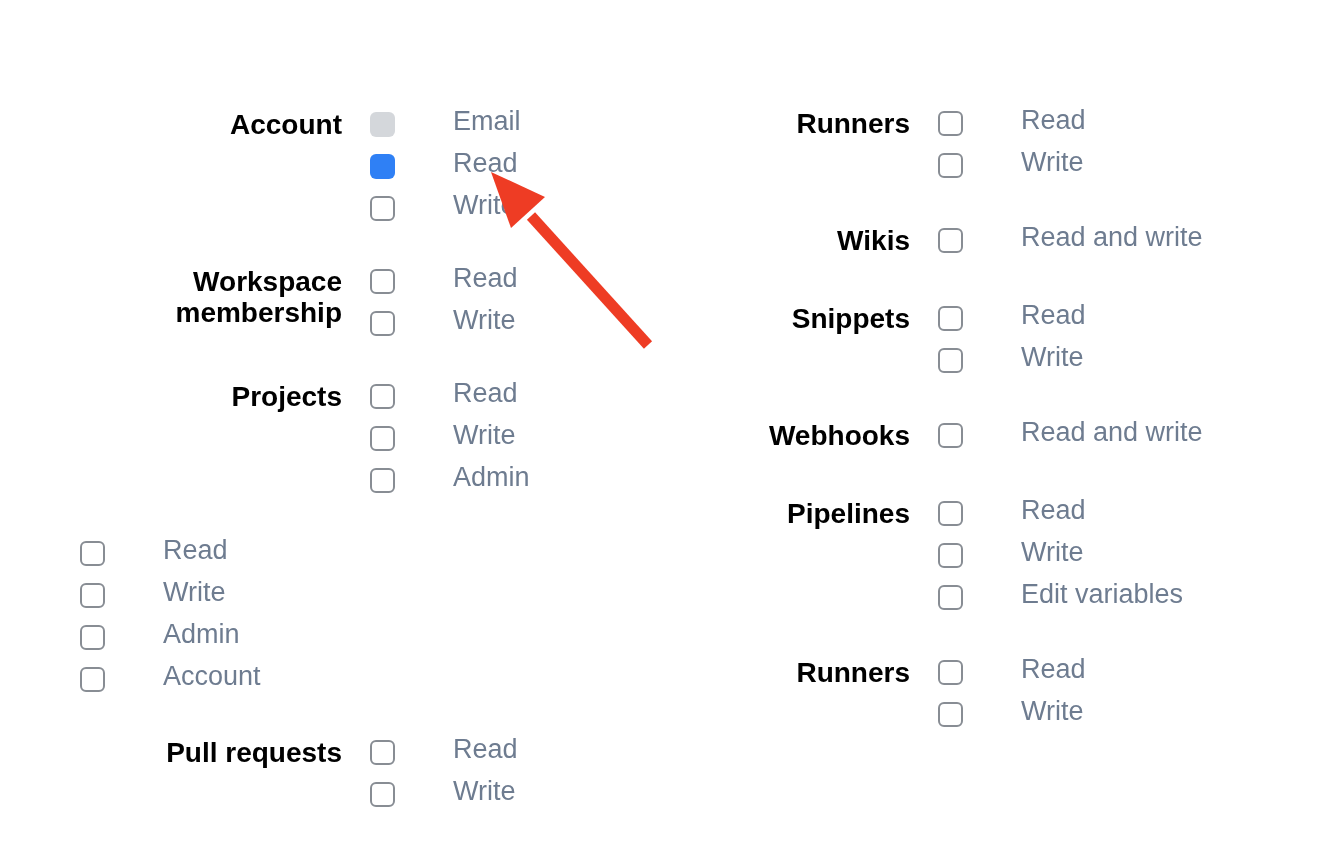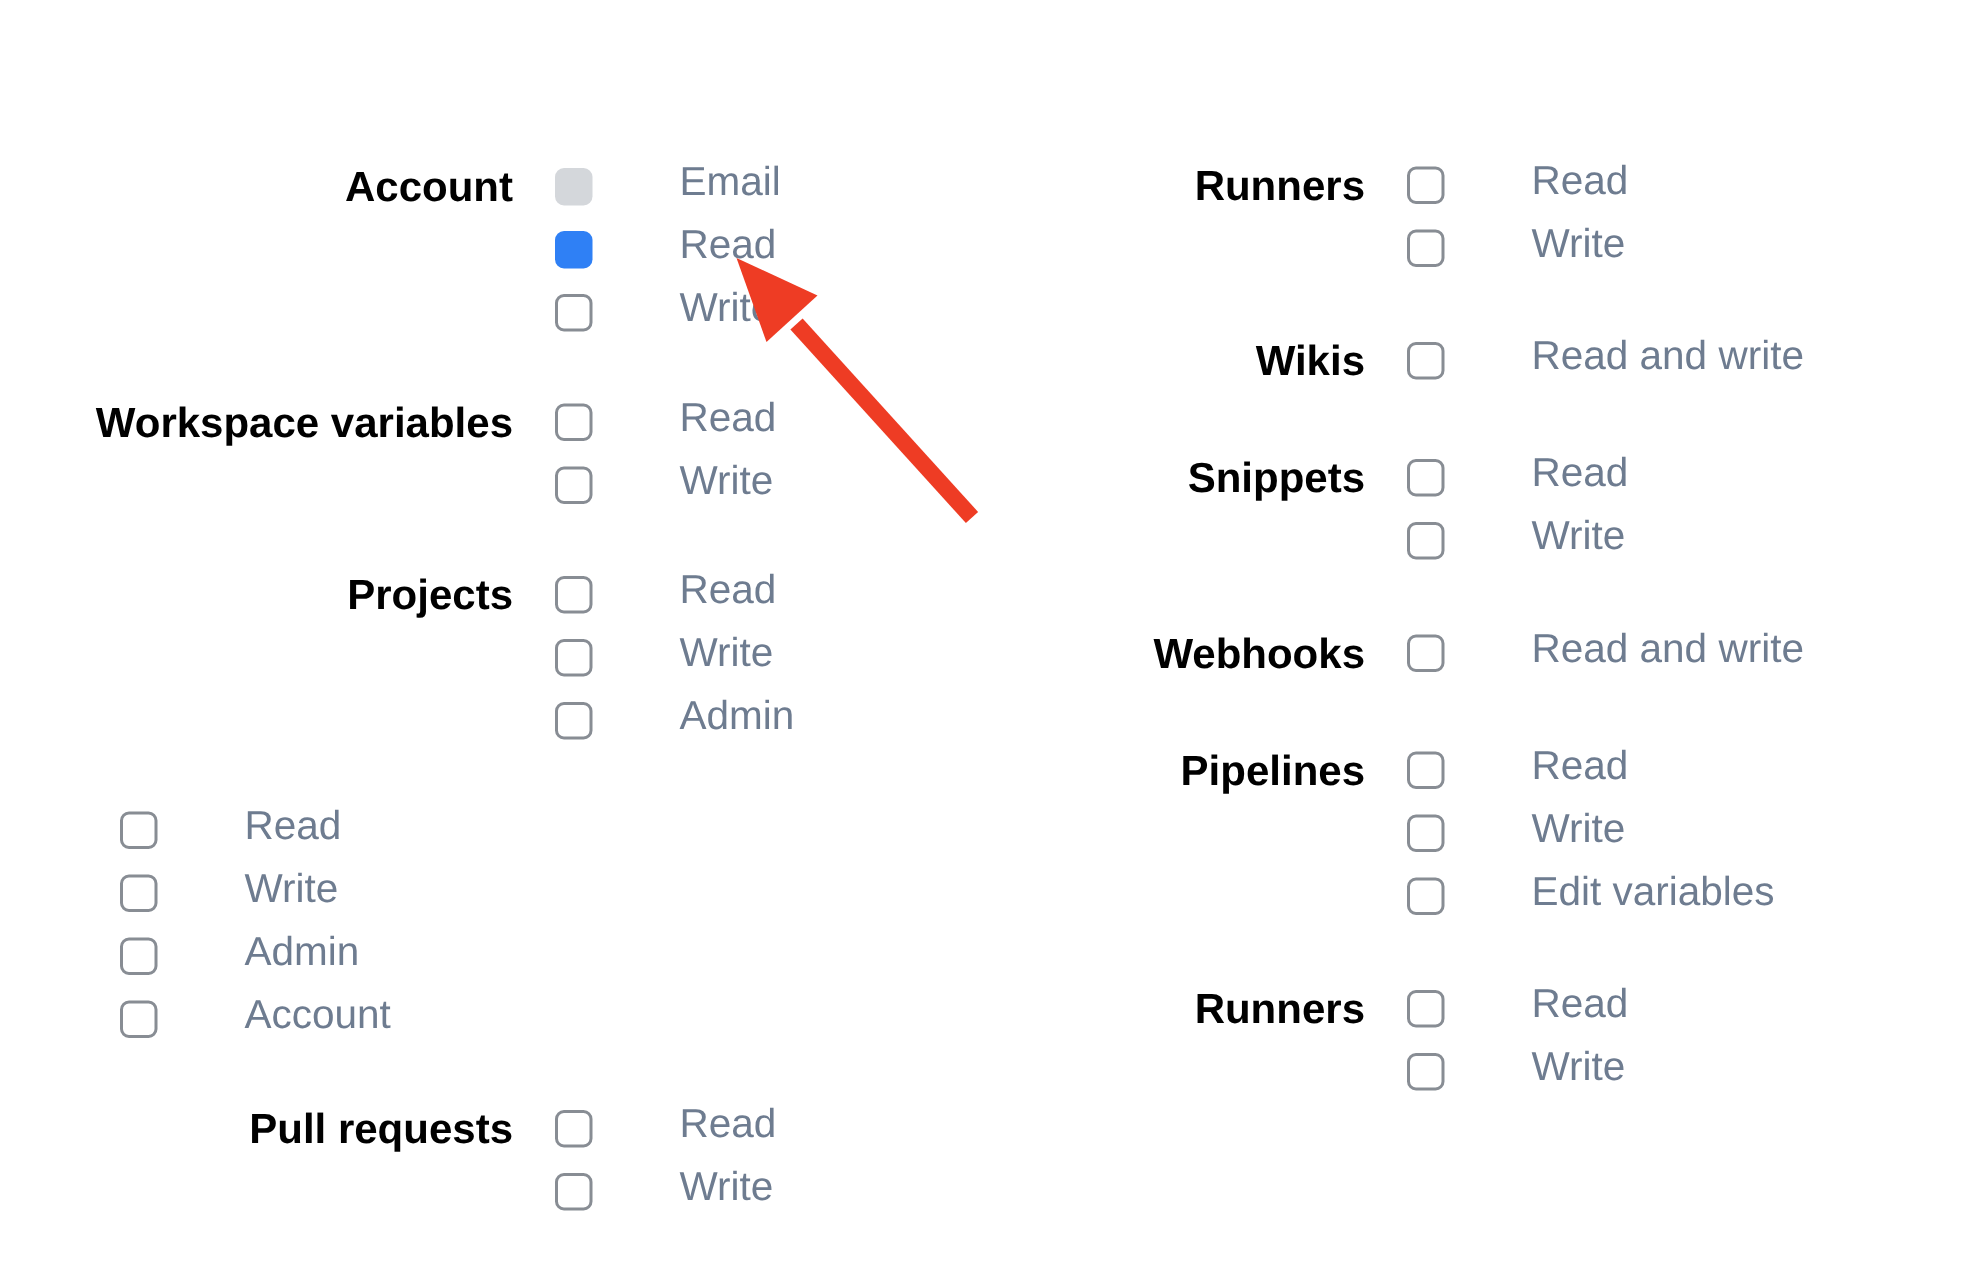--- a/index.html
+++ b/index.html
@@ -120,21 +120,21 @@
             </div>
             <span class="option-label">Read</span>
           </div>
           <div class="option">
             <div class="checkbox unchecked" role="checkbox" aria-checked="false"></div>
             <span class="option-label">Write</span>
           </div>
         </div>
       </div>
       <div class="group">
-        <div class="group-label">Workspace variables</div>
+        <div class="group-label">Workspace membership</div>
         <div class="options">
           <div class="option">
             <div class="checkbox unchecked" role="checkbox" aria-checked="false"></div>
             <span class="option-label">Read</span>
           </div>
           <div class="option">
             <div class="checkbox unchecked" role="checkbox" aria-checked="false"></div>
             <span class="option-label">Write</span>
           </div>
         </div>

